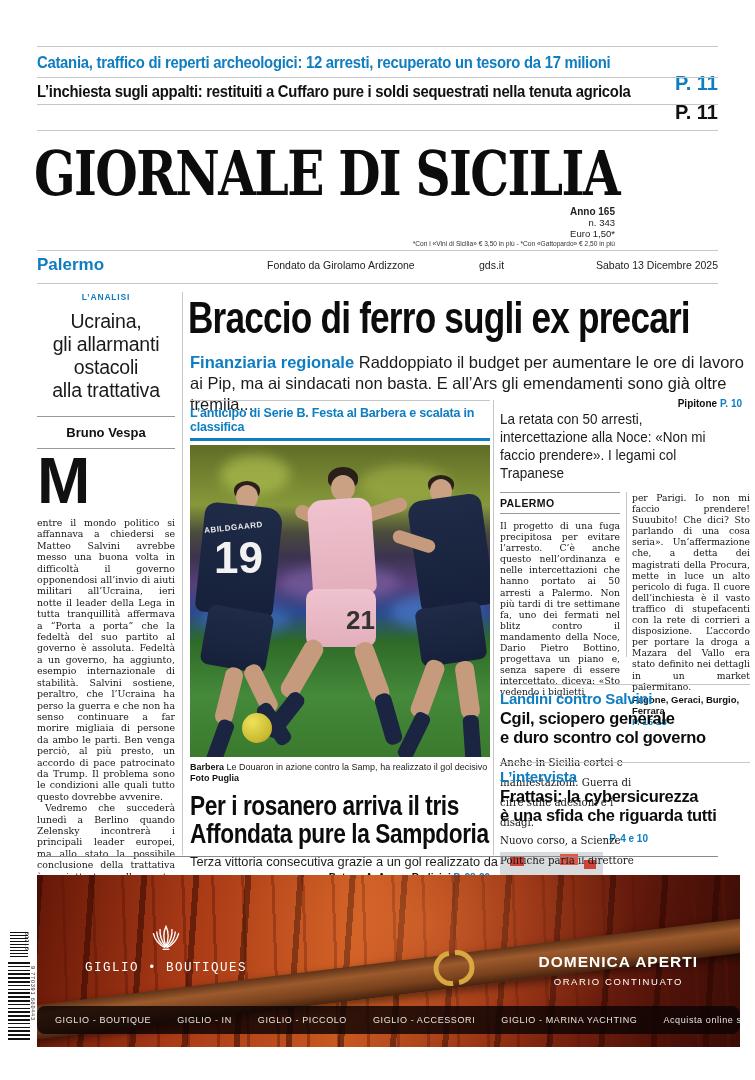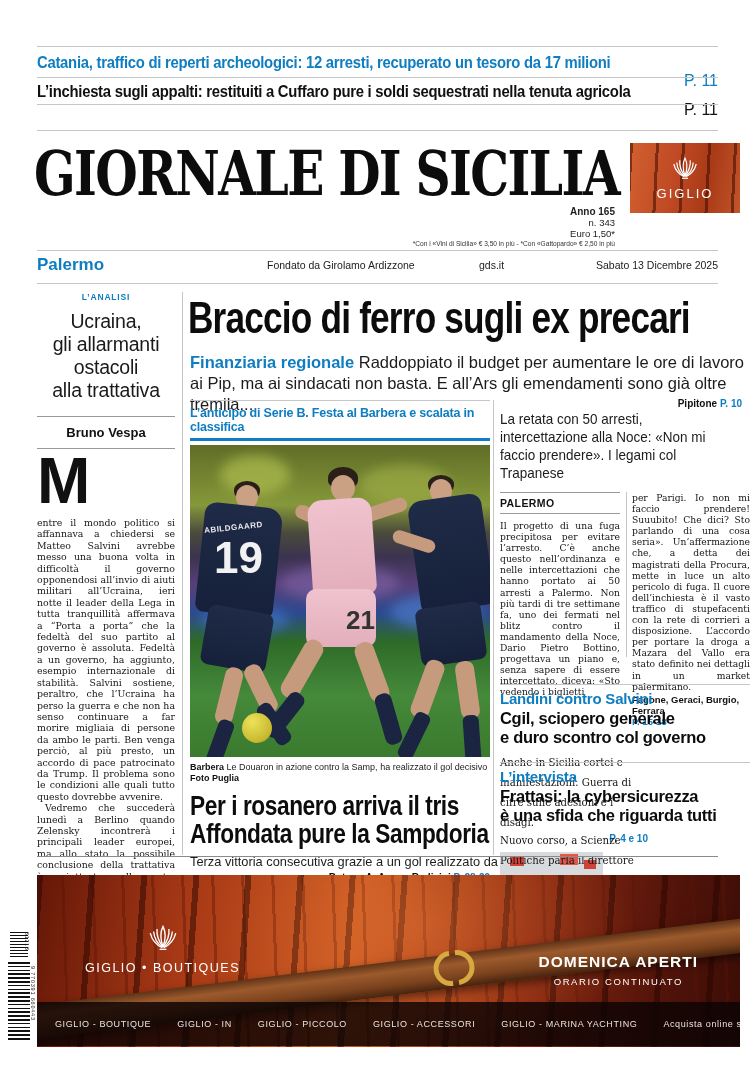--- a/index.html
+++ b/index.html
@@ -9,21 +9,21 @@
     background:#ffffff; overflow:hidden;
     font-family:"Liberation Sans", sans-serif; color:#111;
   }
   .abs { position:absolute; }
   .rule { position:absolute; background:#c6c6c6; height:1px; }
   .vrule { position:absolute; background:#c6c6c6; width:1px; }
 
   
   .teaser { position:absolute; left:37px; width:681px; display:flex; align-items:flex-start;flex-direction:column; }
   .teaser-text { font-weight:bold; font-size:16.5px; letter-spacing:-0.3px; transform:scaleX(0.9); transform-origin:left; white-space:nowrap; flex:1; }
-  .teaser-page { font-weight:normal; font-size:16px; margin-left:auto; }
+  .teaser-page { font-weight:bold; font-size:20px; margin-left:auto; }
   .t-blue { color:#0e7dc1; } .t-black { color:#111; } .t-gray { color:#8d9194; }
 
   
   .masthead-title {
     position:absolute; left:34px; top:138px;
     font-family:"DejaVu Serif", serif; font-weight:bold; font-size:61px;
     letter-spacing:-2px; white-space:nowrap; transform:scaleX(0.80); transform-origin:left top; color:#0c0c0c;
   }
   .mini-ad {
     position:absolute; left:630px; top:143px; width:110px; height:70px; overflow:hidden;
@@ -136,27 +136,27 @@
       radial-gradient(ellipse 300px 200px at 55% 30%, rgba(255,140,70,0.35), rgba(0,0,0,0) 70%),
       repeating-linear-gradient(94deg, rgba(40,5,0,0.5) 0 6px, rgba(40,5,0,0) 6px 52px),
       repeating-linear-gradient(88deg, rgba(90,20,5,0.4) 0 3px, rgba(90,20,5,0) 3px 30px),
       linear-gradient(100deg,#641708 0%,#a93a16 22%,#c7571f 45%,#8c2a10 68%,#51130a 88%,#3a0d06 100%);
   }
   .belt { position:absolute; left:-20px; top:86px; width:760px; height:34px; transform:rotate(-7deg);
     background:linear-gradient(180deg,#5e3318 0,#9c5a2c 30%,#7a421d 70%,#46230f 100%); border-radius:8px;
     box-shadow:0 4px 10px rgba(0,0,0,0.5); }
   .buckle { position:absolute; left:388px; top:70px; width:58px; height:46px; transform:rotate(-8deg); }
   .buckle svg { width:100%; height:100%; }
-  .ad-logo { position:absolute; left:48px; top:48px; color:#fff; text-align:right; }
+  .ad-logo { position:absolute; left:48px; top:48px; color:#fff; text-align:right;font-family:Liberation Mono, monospace; }
   .ad-logo .txt { font-size:12.5px; letter-spacing:1.5px; margin-top:4px; }
   .ad-right { position:absolute; right:42px; top:78px; color:#fff; text-align:center; }
   .ad-right .l1 { font-size:15.5px; font-weight:bold; letter-spacing:1px; }
   .ad-right .l2 { font-size:9.5px; letter-spacing:1.6px; margin-top:5px; }
-  .ad-strip { position:absolute; left:0; right:0; bottom:1px; height:44px; background:rgba(12,4,4,0.82);
-    display:flex; align-items:center; padding:0 18px; color:#e9e3de; font-size:9px; letter-spacing:0.6px; }
+  .ad-strip { position:absolute; left:0; right:0; bottom:13px; height:28px; background:rgba(12,4,4,0.82);
+    display:flex; align-items:center; padding:0 18px; color:#e9e3de; font-size:9px; letter-spacing:0.6px;border-radius:8px; }
   .ad-strip span { margin-right:26px; white-space:nowrap; }
   .ad-strip .online { margin-left:auto; margin-right:0; }
 
   
   .barcode-wrap { position:absolute; left:6px; top:932px; width:26px; }
   .bc-small { height:26px; width:18px; margin-left:4px;
     background:repeating-linear-gradient(180deg,#111 0 1px,#fff 1px 3px); }
   .bc-num-small { font-size:5px; transform:rotate(90deg); transform-origin:left top; position:absolute; left:24px; top:0px; letter-spacing:1px; color:#222;}
   .bc-main { height:78px; width:22px; margin-top:4px; margin-left:2px;
     background:repeating-linear-gradient(180deg,#111 0 1.6px,#fff 1.6px 3.8px); }
@@ -177,33 +177,20 @@
   <div class="rule" style="left:37px; top:77px; width:681px;"></div>
   <div class="teaser" style="top:82px;">
     <span class="teaser-text t-black">L’inchiesta sugli appalti: restituiti a Cuffaro pure i soldi sequestrati nella tenuta agricola</span>
     <span class="teaser-page t-black">P. 11</span>
   </div>
   <div class="rule" style="left:37px; top:104px; width:681px;"></div>
   <div class="rule" style="left:37px; top:130px; width:681px;"></div>
 
   <div class="masthead-title">GIORNALE DI SICILIA</div>
 
-  <div class="mini-ad">
-    <svg class="lily" width="30" height="30" viewBox="0 0 40 40" fill="none" stroke="#fff" stroke-width="1.6">
-      <path d="M20 4 Q15 14 20 28 Q25 14 20 4 Z"></path>
-      <path d="M13 7 Q12 18 20 28"></path>
-      <path d="M27 7 Q28 18 20 28"></path>
-      <path d="M5 12 Q8 24 19 29"></path>
-      <path d="M35 12 Q32 24 21 29"></path>
-      <path d="M9 10 Q10 22 19 28"></path>
-      <path d="M31 10 Q30 22 21 28"></path>
-      <path d="M16 31 H24"></path>
-    </svg>
-    <div class="brand">GIGLIO</div>
-  </div>
 
   <div class="edition-info">
     <b>Anno 165</b><br>
     <span>n. 343</span><br>
     <span>Euro 1,50*</span>
   </div>
   <div class="price-note">*Con i «Vini di Sicilia» € 3,50 in più - *Con «Gattopardo» € 2,50 in più</div>
 
   <div class="rule" style="left:37px; top:250px; width:681px;"></div>
   <div class="dateline">

